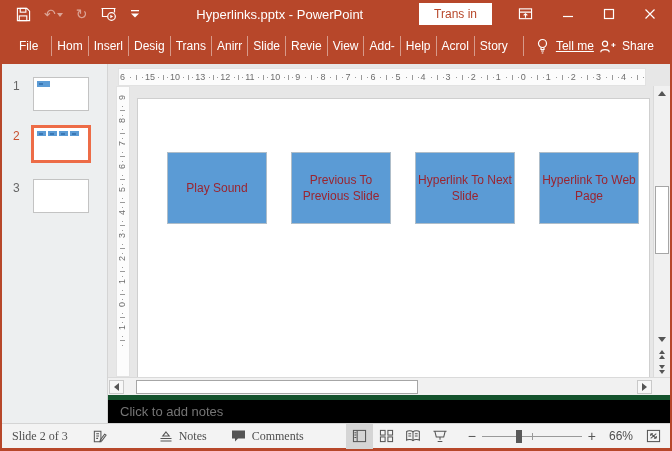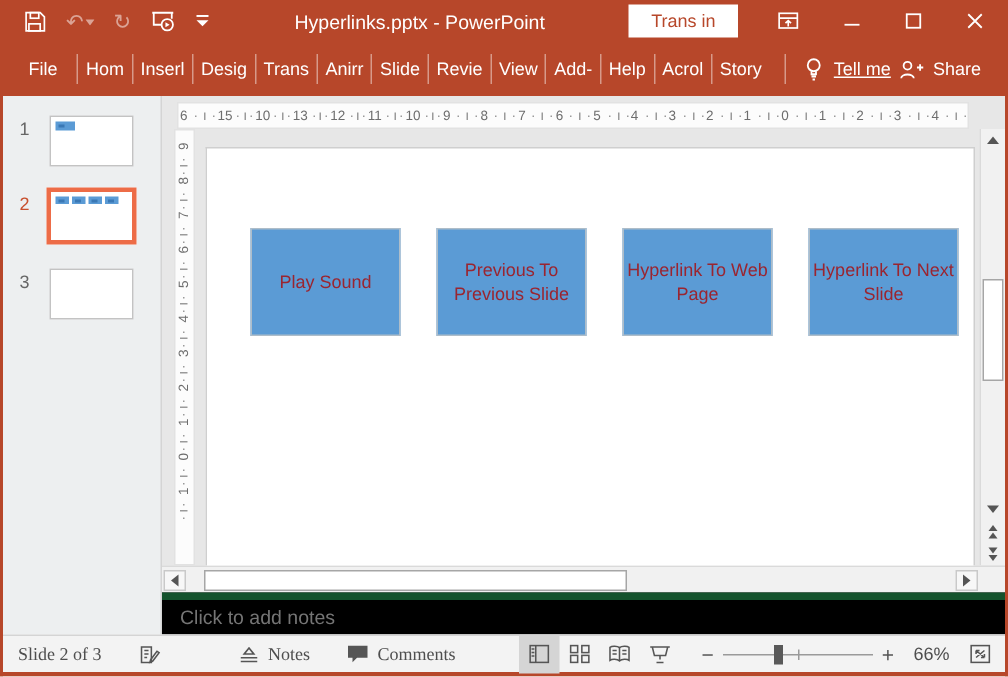--- a/index.html
+++ b/index.html
@@ -449,24 +449,24 @@
 
         <div class="canvas-area">
           <div class="slide-canvas">
               <div class="shape-box" style="background: rgb(91, 155, 213); color: rgb(154, 37, 48);">
                 <span>Play Sound</span>
               </div>
               <div class="shape-box" style="background: rgb(91, 155, 213); color: rgb(154, 37, 48);">
                 <span>Previous To Previous Slide</span>
               </div>
               <div class="shape-box" style="background: rgb(91, 155, 213); color: rgb(154, 37, 48);">
-                <span>Hyperlink To Web Page</span>
+                <span>Hyperlink To Next Slide</span>
               </div>
               <div class="shape-box" style="background: rgb(91, 155, 213); color: rgb(154, 37, 48);">
-                <span>Hyperlink To Next Slide</span>
+                <span>Hyperlink To Web Page</span>
               </div>
             </div>
         </div>
 
         <div class="vscroll">
           <div class="sbtn">
               <span class="tri-u"></span>
             </div>
           <div class="vtrack">
             <div class="vthumb"></div>

